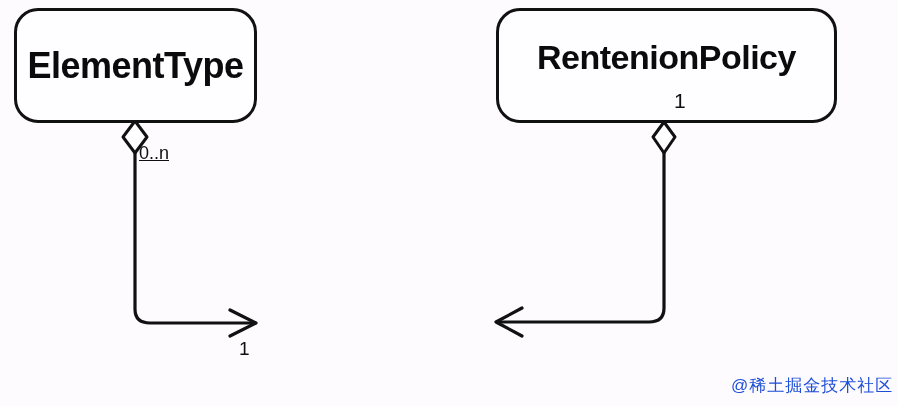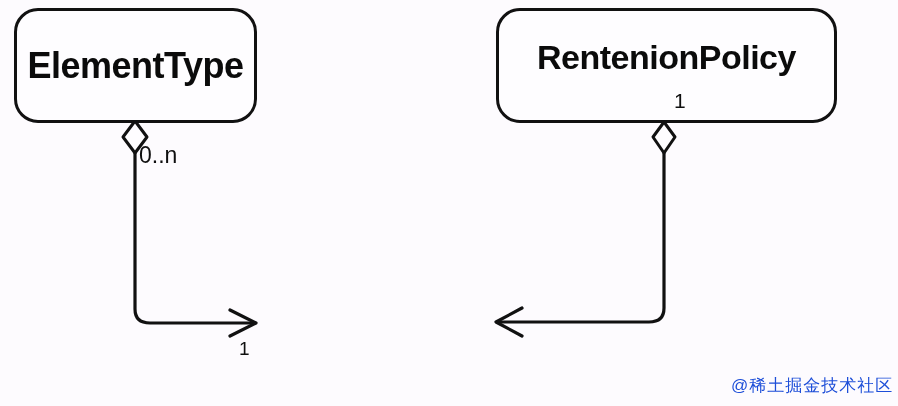--- a/index.html
+++ b/index.html
@@ -76,21 +76,22 @@
   .edge-mult {
     position: absolute;
     font-size: 21px;
     color: #0f0f0f;
     white-space: nowrap;
     line-height: 1;
   }
   #mult-element-type-source {
     left: 139px;
     top: 144px;
-    font-size: 23px;
+    font-size: 18px;
+    text-decoration: underline;
   }
   #mult-retention-policy-source {
     left: 674px;
     top: 90px;
     font-size: 21px;
   }
   #mult-annotation-target {
     left: 239px;
     top: 339px;
     font-size: 19px;

